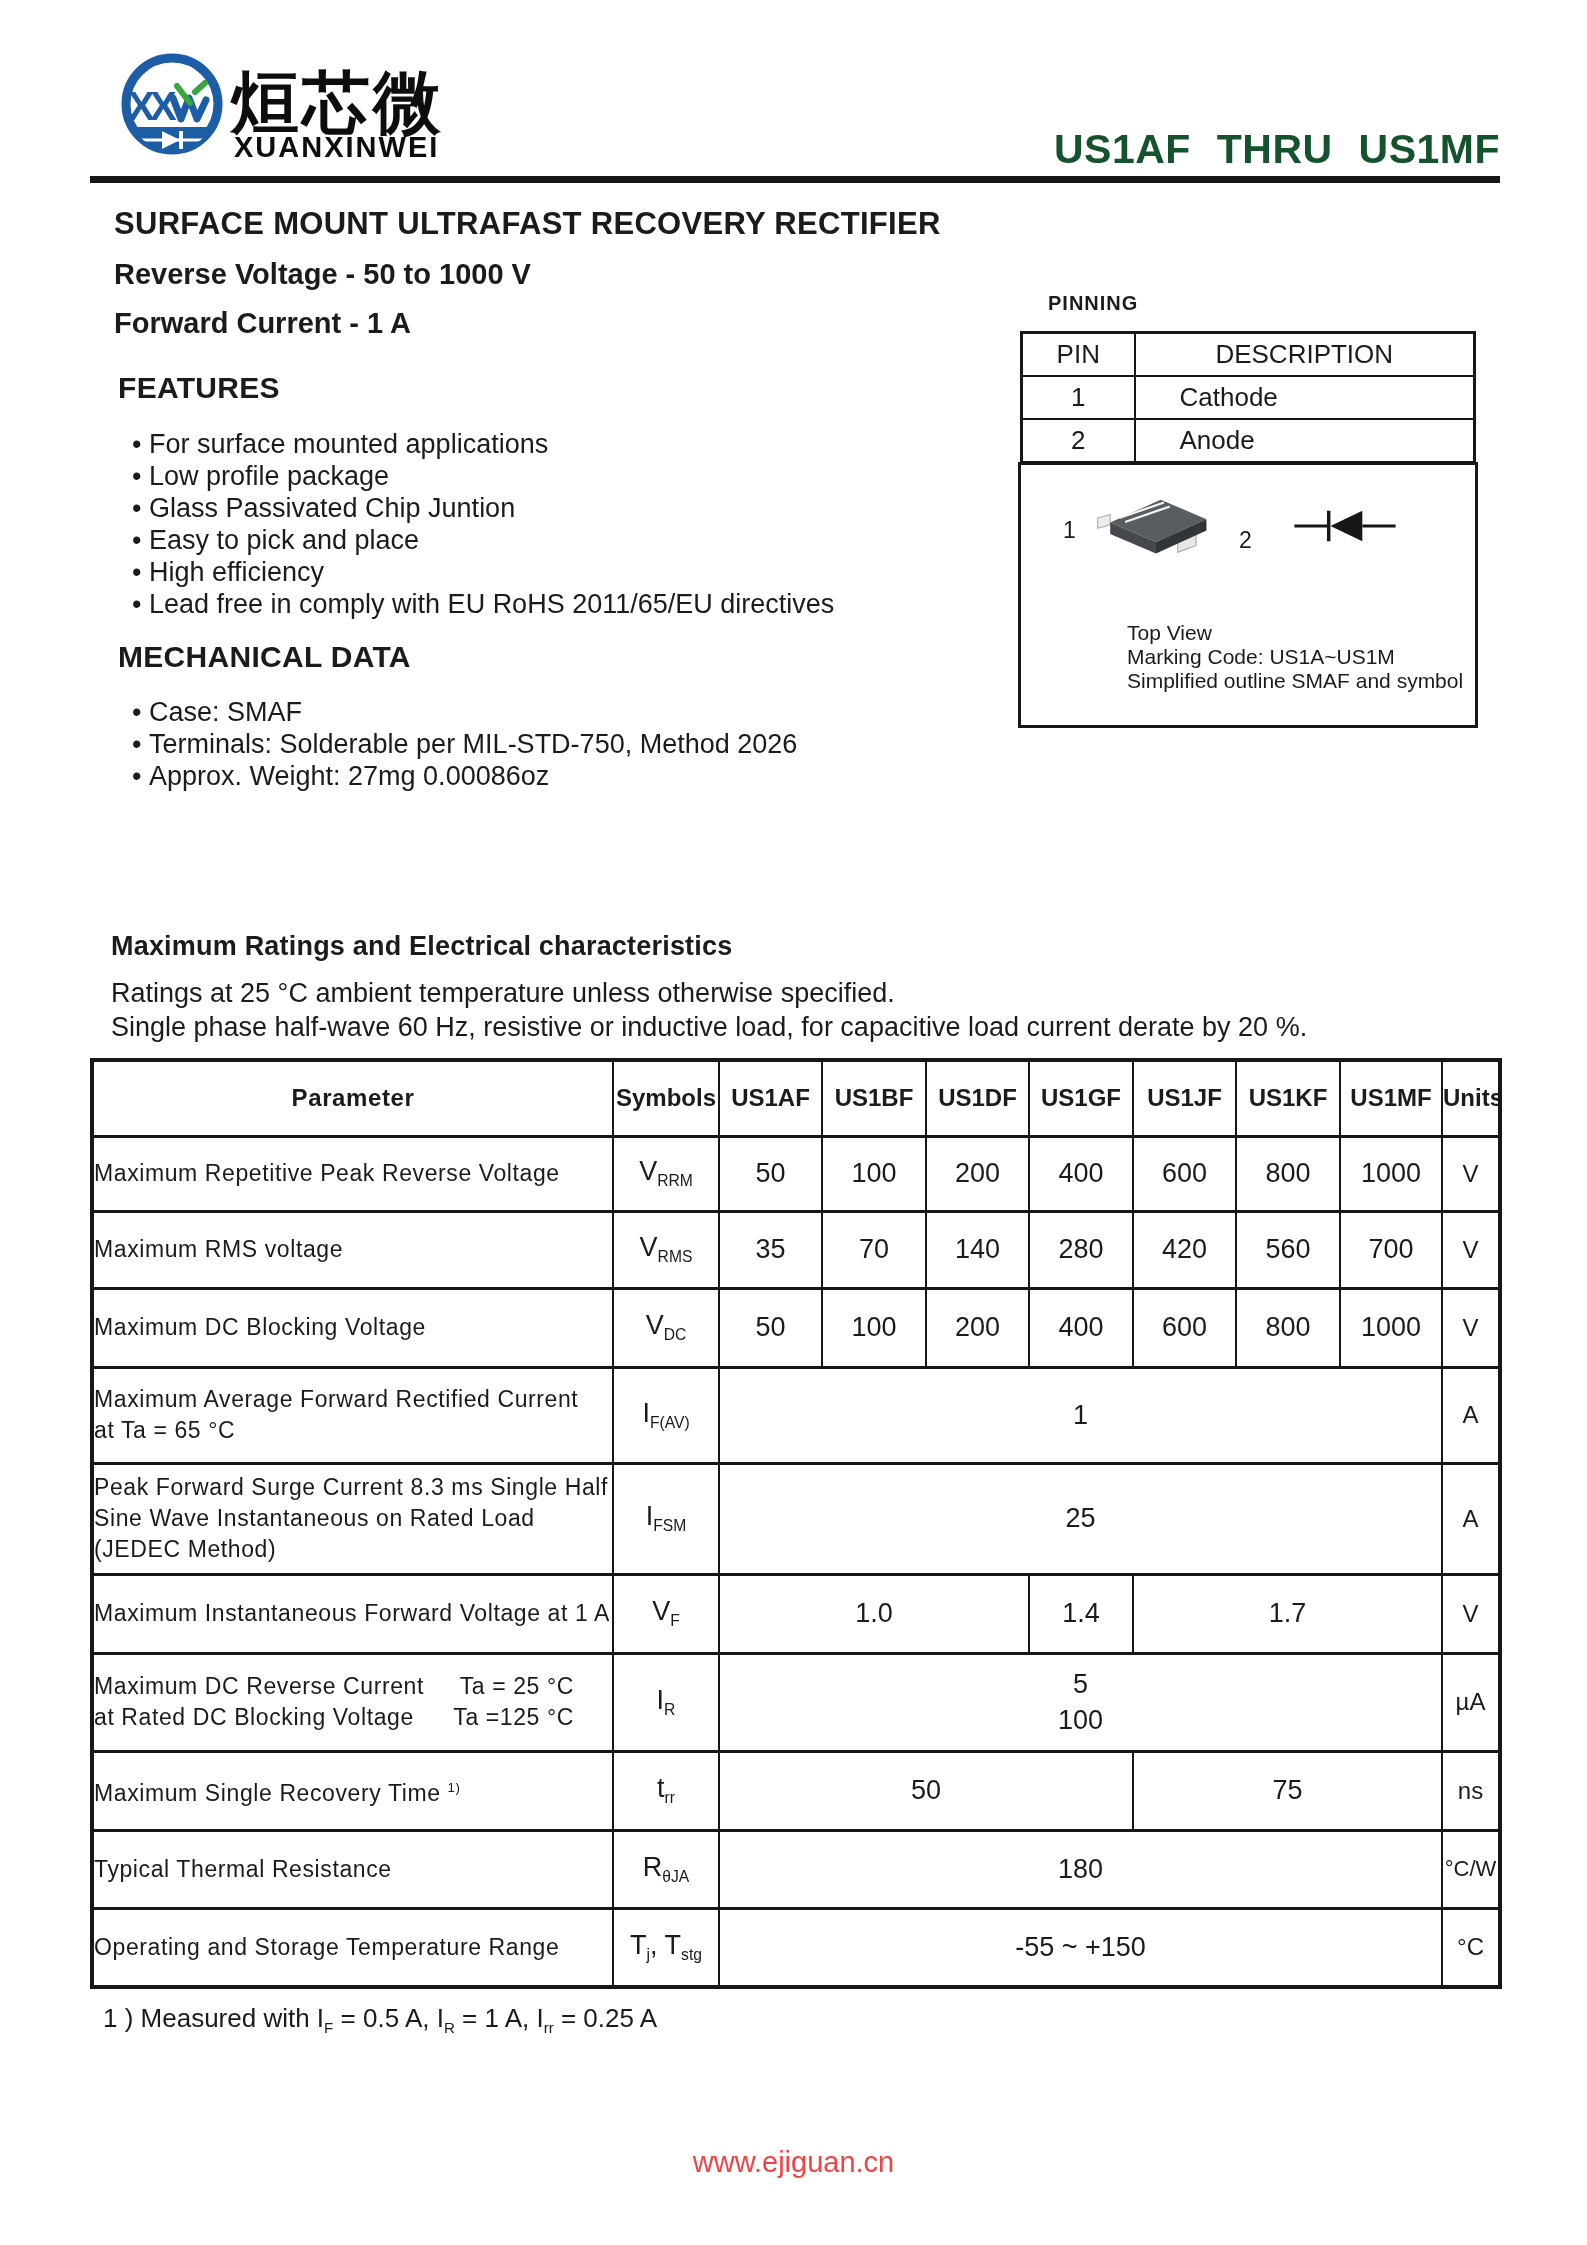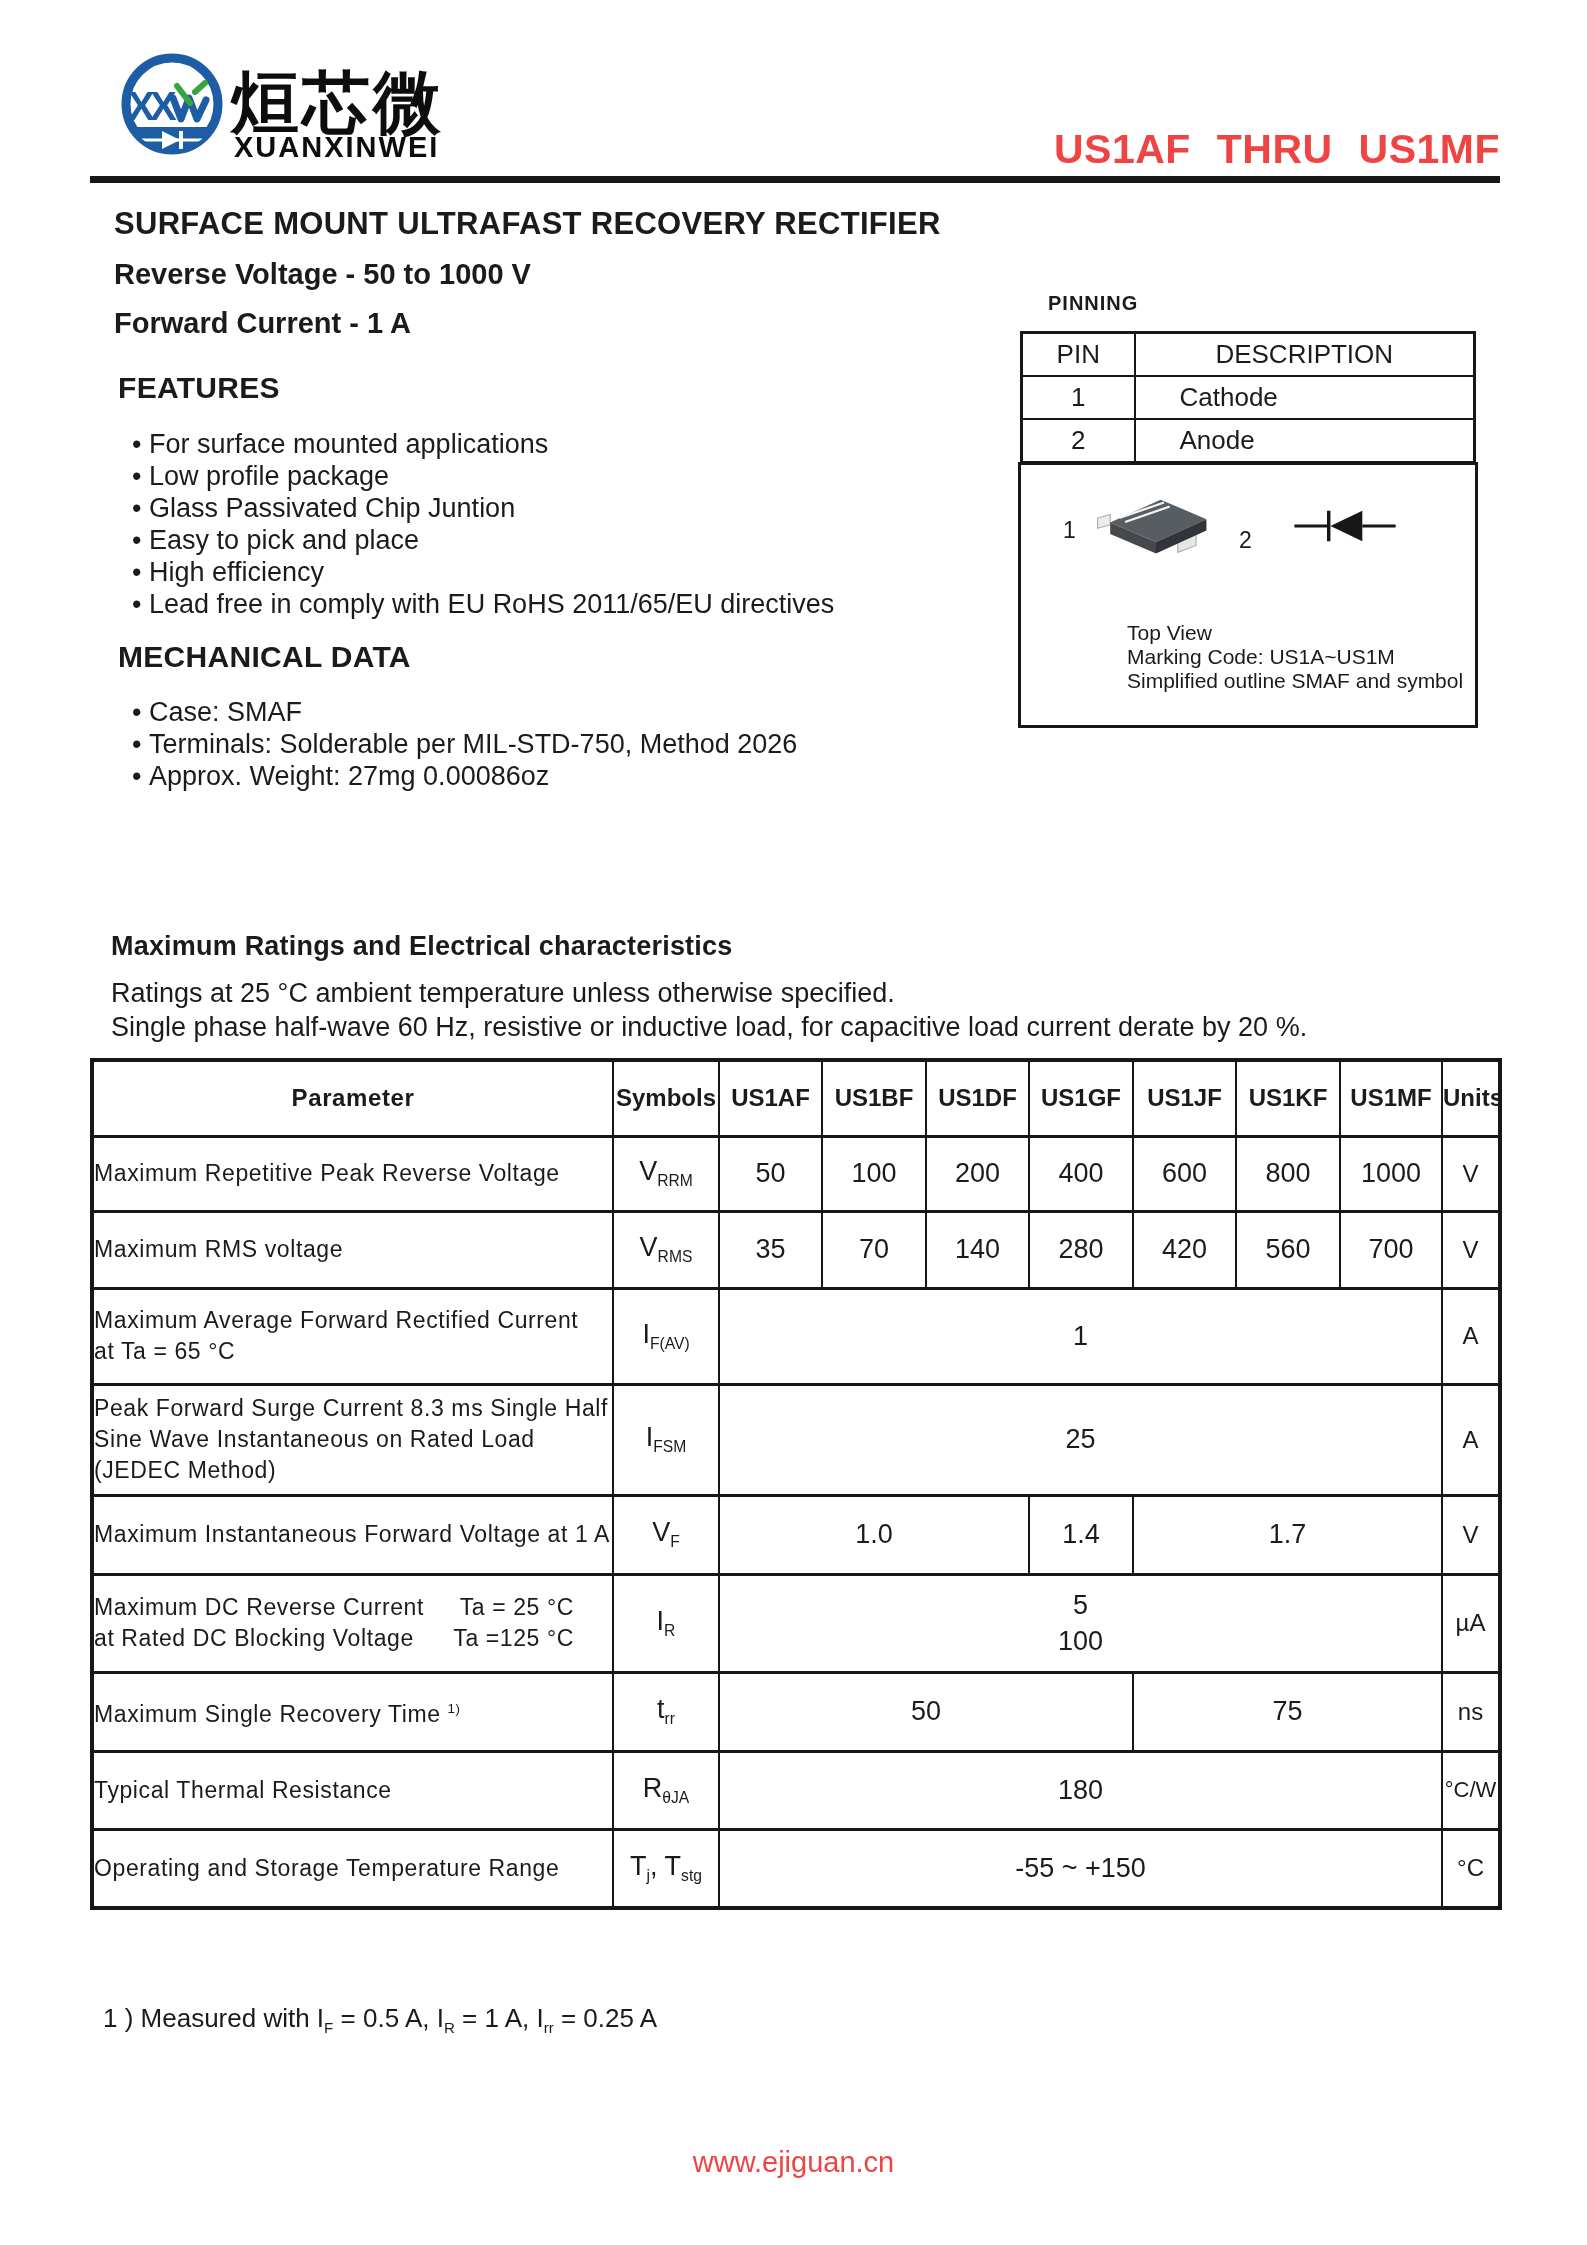--- a/index.html
+++ b/index.html
@@ -3,21 +3,21 @@
 <meta charset="utf-8">
 <style>
   html,body{margin:0;padding:0;background:#e8e8e8;}
   .page{position:relative;width:1587px;height:2245px;background:#ffffff;
         font-family:"Liberation Sans",sans-serif;color:#1b1b1b;margin:0 auto;overflow:hidden;}
   .abs{position:absolute;}
 
   
   .logo-cn{left:231px;top:58px;font-size:68px;font-weight:bold;letter-spacing:3px;color:#0d0d0d;}
   .logo-en{left:234px;top:131px;font-size:29px;font-weight:bold;letter-spacing:2px;color:#0d0d0d;}
-  .doc-title{right:87px;top:126px;font-size:41px;font-weight:bold;letter-spacing:0.5px;word-spacing:14px;color:#ef4444;}
+  .doc-title{right:87px;top:126px;font-size:41px;font-weight:bold;letter-spacing:0.5px;word-spacing:14px;color:#14532d;}
   .header-rule{left:90px;top:176px;width:1410px;height:7px;background:#171717;}
 
   
   .product-title{left:114px;top:206px;font-size:31px;font-weight:bold;letter-spacing:0.3px;}
   .line-rv{left:114px;top:258px;font-size:29px;font-weight:bold;}
   .line-fc{left:114px;top:307px;font-size:29px;font-weight:bold;}
   .features-h{left:118px;top:371px;font-size:30px;font-weight:bold;letter-spacing:0.3px;}
   .plain-list{list-style:none;margin:16px;padding:0;font-size:27px;line-height:32px;}
   .plain-list li::before{content:"\2022\00a0";}
   .features-list{left:116px;top:412px;}
@@ -218,20 +218,32 @@
         <td class="val">35</td>
         <td class="val">70</td>
         <td class="val">140</td>
         <td class="val">280</td>
         <td class="val">420</td>
         <td class="val">560</td>
         <td class="val">700</td>
         <td class="unit">V</td>
       </tr>
 
+      <tr style="height:79px">
+        <td class="param">Maximum DC Blocking Voltage</td>
+        <td class="sym"><span>V</span><sub>DC</sub></td>
+        <td class="val">50</td>
+        <td class="val">100</td>
+        <td class="val">200</td>
+        <td class="val">400</td>
+        <td class="val">600</td>
+        <td class="val">800</td>
+        <td class="val">1000</td>
+        <td class="unit">V</td>
+      </tr>
 
       <tr style="height:96px">
         <td class="param">
           <div>Maximum Average Forward Rectified Current</div>
           <div>at Ta = 65 °C</div>
         </td>
         <td class="sym"><span>I</span><sub>F(AV)</sub></td>
         <td class="val" colspan="7">1</td>
         <td class="unit">A</td>
       </tr>

